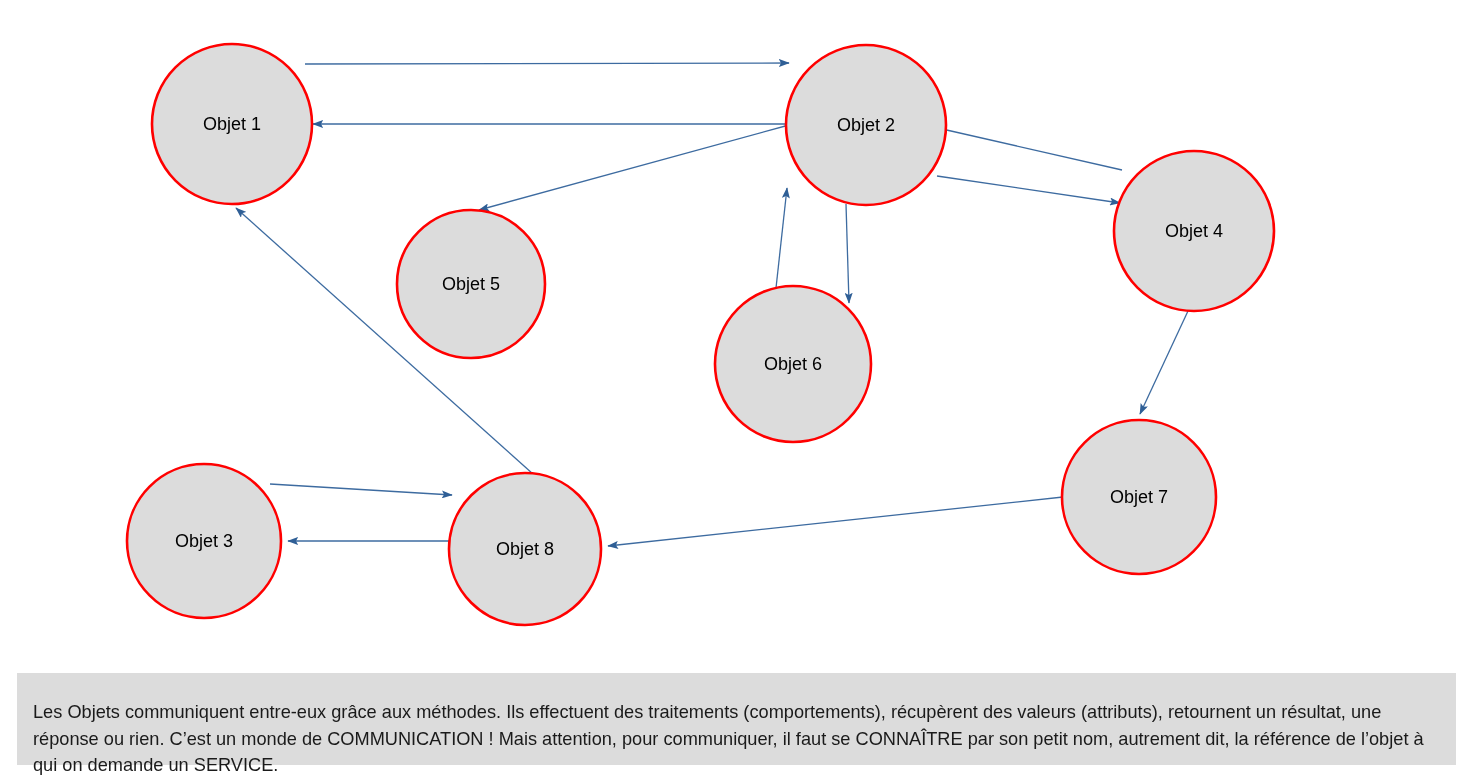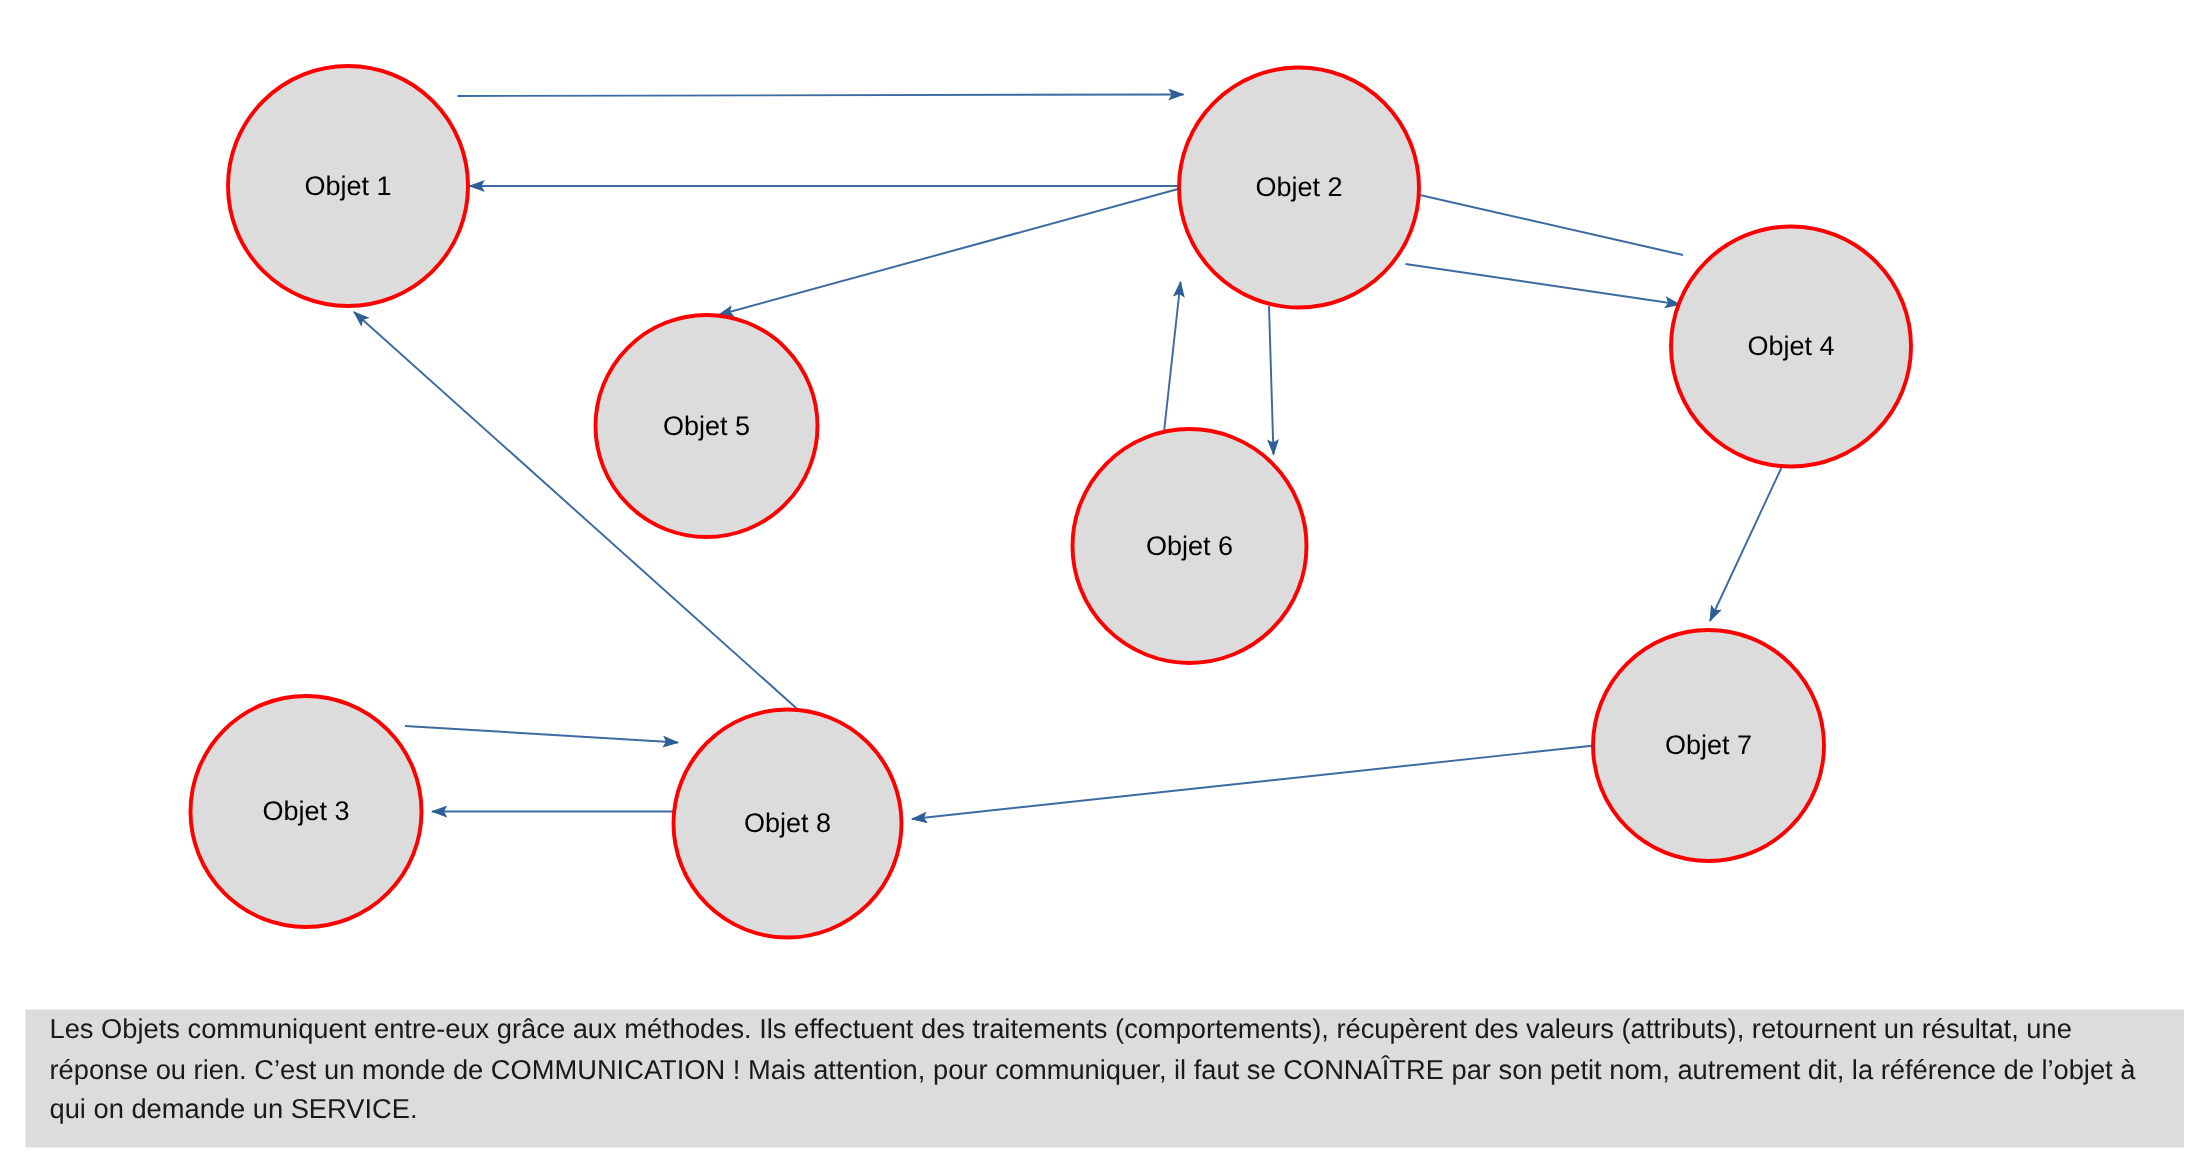--- a/index.html
+++ b/index.html
@@ -44,21 +44,21 @@
     fill: none;
   }
   #caption-box {
     position: absolute;
     left: 17px;
     top: 673px;
     width: 1439px;
     height: 92px;
     background: #dcdcdc;
     box-sizing: border-box;
-    padding: 0 16px 8px 16px;
+    padding: 26px 16px 8px 16px;
   }
   #caption-text {
     font-family: "Liberation Sans", sans-serif;
     font-size: 18.2px;
     line-height: 26.5px;
     color: #1a1a1a;
     white-space: pre-line;
     margin: 0;
   }
 </style>

